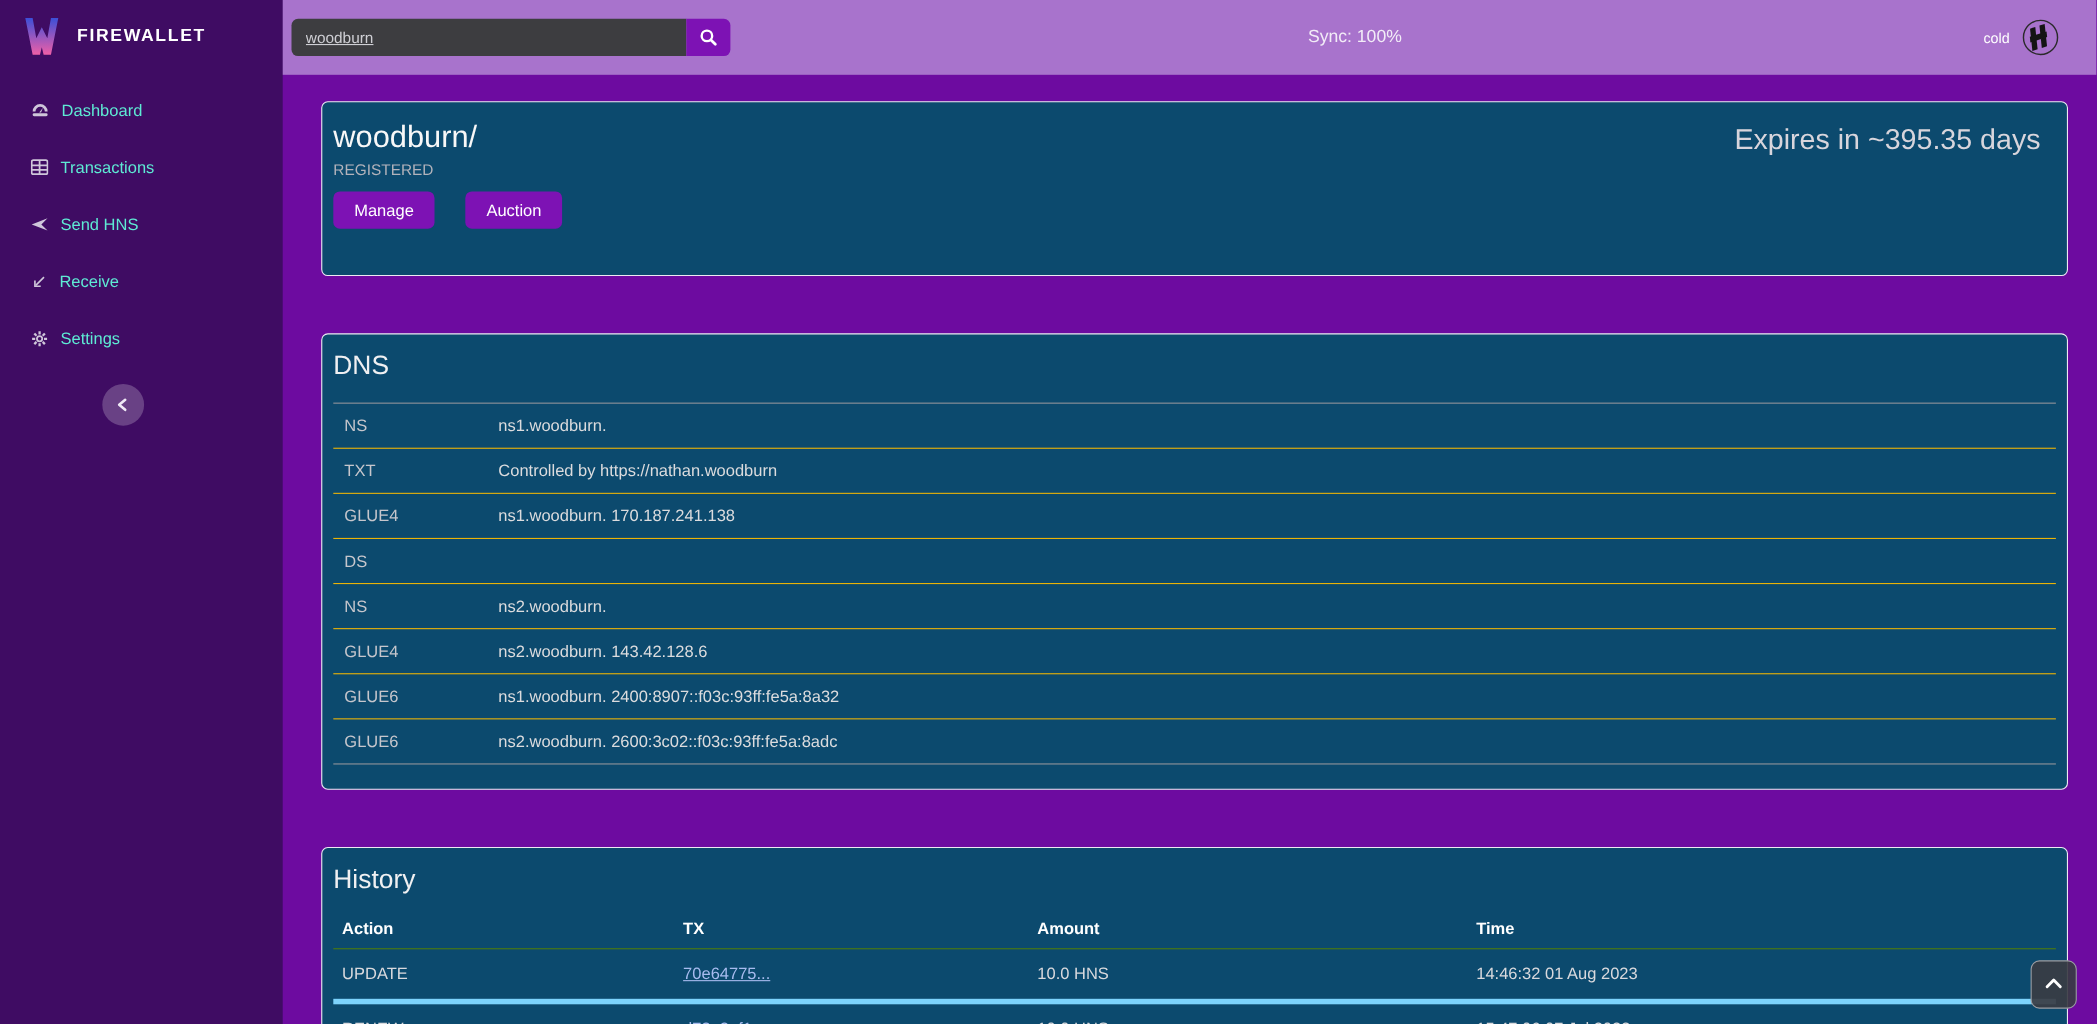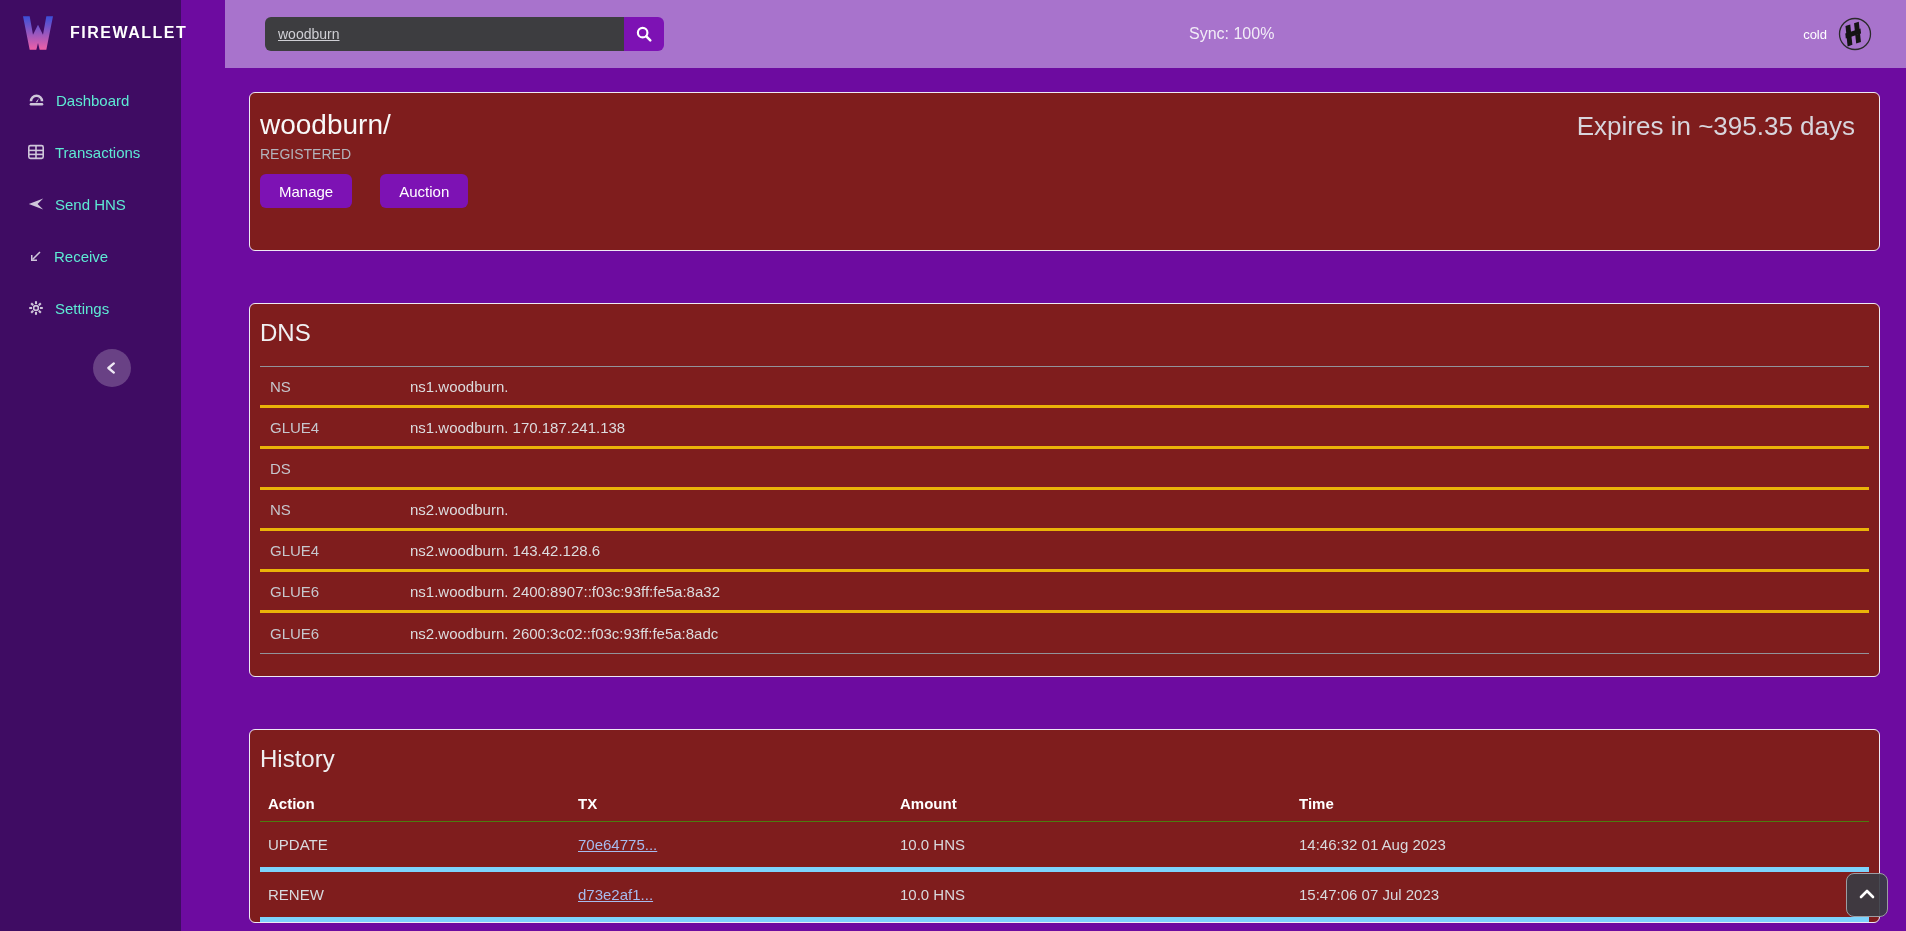--- a/index.html
+++ b/index.html
@@ -1,21 +1,21 @@
 <!DOCTYPE html>
 <html><head>
 <meta charset="utf-8">
 <style>
   * { margin:0; padding:0; box-sizing:border-box; }
   html,body { width:1906px; height:931px; overflow:hidden;
     font-family:"Liberation Sans","DejaVu Sans",sans-serif; }
   body { position:relative; background:#6d0ba0; }
 
   
-  .sidebar { position:absolute; left:0; top:0; width:181px; height:931px;
+  .sidebar { position:absolute; left:0; top:0; width:257px; height:931px;
     background:#3f0c63; z-index:5; }
   .logo-row { display:flex; align-items:center; gap:12px; padding:12px 16px 10px 18px; }
   .logo-mark { width:40px; height:42px; flex:0 0 auto; }
   .logo-text { color:#ffffff; font-size:16px; font-weight:bold; letter-spacing:1.5px; }
   .nav { position:absolute; top:74px; left:0; right:0; }
   .nav-item { display:flex; align-items:center; gap:11px; height:52px;
     padding-left:28px; color:#5eead4; font-size:15px; cursor:pointer; }
   .nav-item svg { flex:0 0 auto; }
   .collapse-btn { position:absolute; left:93px; top:349px; width:38px; height:38px;
     border-radius:50%; background:rgba(255,255,255,0.22); border:none;
@@ -33,36 +33,36 @@
     cursor:pointer; }
   .sync-label { position:absolute; left:964px; top:0; height:68px; display:flex;
     align-items:center; color:#f2ecf7; font-size:16px; }
   .wallet-chip { position:absolute; right:33px; top:0; height:68px; display:flex;
     align-items:center; gap:10px; cursor:pointer; }
   .wallet-name { color:#ffffff; font-size:13px; }
 
   
   .content { position:absolute; left:225px; top:68px; width:1681px; height:863px;
     overflow:hidden; padding:24px 26px 0 24px; }
-  .card { background:#7f1d1d; border:1px solid #efe9f4; border-radius:6px;
-    padding:14px 10px; margin-bottom:52px; }
+  .card { background:#0c4a6e; border:1px solid #efe9f4; border-radius:6px;
+    padding:14px 10px; margin-bottom:52px;margin-left:43px; }
 
   
   .domain-card { position:relative; height:159px; }
   .domain-title { color:#f8f8f8; font-size:28px; font-weight:normal; line-height:36px; }
   .domain-status, .domain-owner { color:#b3b3bb; font-size:14px; line-height:22px; }
   .domain-actions { margin-top:9px; display:flex; gap:28px; }
   .btn-purple { background:#7d12b4; color:#ffffff; border:none; border-radius:6px;
     height:34px; padding:0 19px; font-size:15px; font-family:inherit; cursor:pointer; }
   .domain-expiry { position:absolute; right:24px; top:18px; color:#d8d5dc; font-size:26px; }
 
   
   .card-title { color:#f0f0f2; font-size:24px; font-weight:normal; line-height:30px; }
   .dns-table { margin-top:18px; border-top:1px solid #92939a; }
-  .dns-row { display:flex; height:41px; align-items:center; border-bottom:3px solid #eab308;
+  .dns-row { display:flex; height:41px; align-items:center; border-bottom:1px solid #eab308;
     padding-left:10px; font-size:15px; }
   .dns-row:last-child { border-bottom:1px solid #92939a; }
   .dns-type { width:140px; color:#c6c6cc; }
   .dns-value { color:#dcdcde; }
   .dns-bottom-pad { height:8px; }
 
   
   .history-card { padding-bottom:0; margin-bottom:0; }
   .hist-grid { display:flex; align-items:center; padding-left:8px; }
   .hist-col-action { width:310px; }
@@ -196,20 +196,24 @@
   </section>
 
   <section class="card">
     <h2 class="card-title">DNS</h2>
     <div class="dns-table">
       <div class="dns-row">
         <span class="dns-type">NS</span>
         <span class="dns-value">ns1.woodburn.</span>
       </div>
       <div class="dns-row">
+        <span class="dns-type">TXT</span>
+        <span class="dns-value">Controlled by https://nathan.woodburn</span>
+      </div>
+      <div class="dns-row">
         <span class="dns-type">GLUE4</span>
         <span class="dns-value">ns1.woodburn. 170.187.241.138</span>
       </div>
       <div class="dns-row">
         <span class="dns-type">DS</span>
       </div>
       <div class="dns-row">
         <span class="dns-type">NS</span>
         <span class="dns-value">ns2.woodburn.</span>
       </div>

